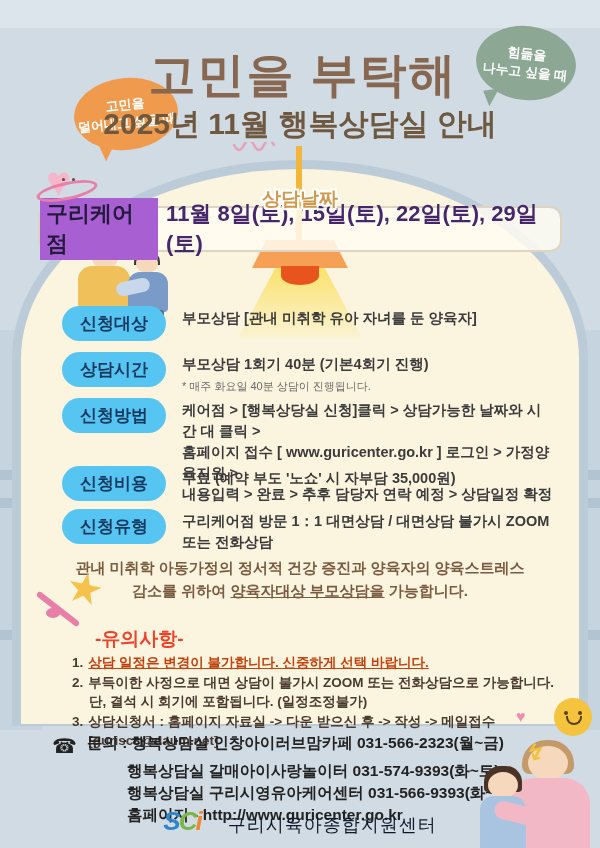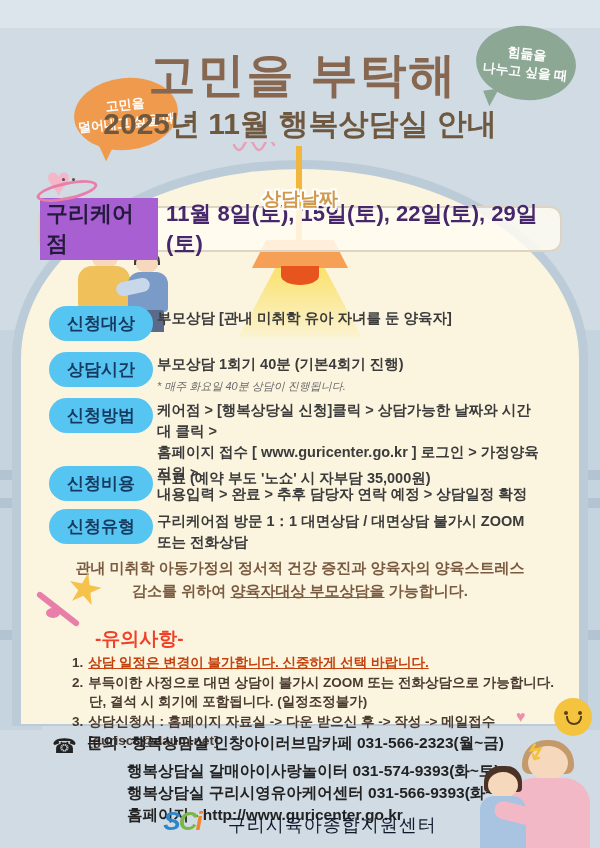--- a/index.html
+++ b/index.html
@@ -67,25 +67,25 @@
   .fam .dad-head { position:absolute; left:20px; top:5px; width:26px; height:22px; background:#f6d8bc; border-radius:50%; }
   .fam .dad-body { position:absolute; left:6px; top:24px; width:52px; height:44px; background:#f0c05a; border-radius:14px 14px 6px 6px; }
   .fam .dad-legs { position:absolute; left:12px; top:66px; width:40px; height:24px; background:#a8a8b4; border-radius:4px 4px 0 0; }
   .fam .kid-hair { position:absolute; left:62px; top:8px; width:26px; height:15px; background:#3c3c3c; border-radius:12px 12px 0 0; }
   .fam .kid-head { position:absolute; left:64px; top:12px; width:22px; height:19px; background:#f6d8bc; border-radius:50%; }
   .fam .kid-body { position:absolute; left:56px; top:30px; width:40px; height:40px; background:#7a9ac8; border-radius:12px 12px 4px 4px; }
   .fam .kid-arm  { position:absolute; left:44px; top:38px; width:34px; height:14px; background:#c8d8ea; border-radius:8px; transform:rotate(-12deg); }
   .fam .kid-legs { position:absolute; left:62px; top:68px; width:30px; height:22px; background:#5a6a88; border-radius:3px 3px 0 0; }
 
   
-  .row { position:absolute; left:49px; width:492px; display:flex; gap:4px; }
+  .row { position:absolute; left:62px; width:492px; display:flex; gap:16px; }
   .pill { flex:0 0 104px; height:35px; background:#57c5f1; border-radius:18px; color:#16395f;
           font-size:17px; font-weight:bold; display:flex; align-items:center; justify-content:center; }
   .row-content { padding-top:2px; font-size:14.5px; color:#3b3b3b; line-height:1.45; font-weight:bold; }
-  .row-note { font-size:11px; color:#6a6a6a; margin-top:4px; font-weight:normal;font-style:italic; }
+  .row-note { font-size:11px; color:#6a6a6a; margin-top:4px; font-weight:normal; }
 
   
   .intro { position:absolute; left:40px; top:556px; width:520px; text-align:center; font-size:15px; font-weight:bold;
            color:#7a5a40; line-height:1.55; }
   .intro .ul { text-decoration:underline; }
 
   
   .wand { position:absolute; left:18px; top:572px; width:90px; height:80px; z-index:5; }
   .wand .stick { position:absolute; left:14px; top:34px; width:52px; height:6px; background:#e87fa8; border-radius:3px; transform:rotate(38deg); }
   .wand .star { position:absolute; right:4px; top:-8px; font-size:42px; color:#f5c24b; transform:rotate(12deg); }

